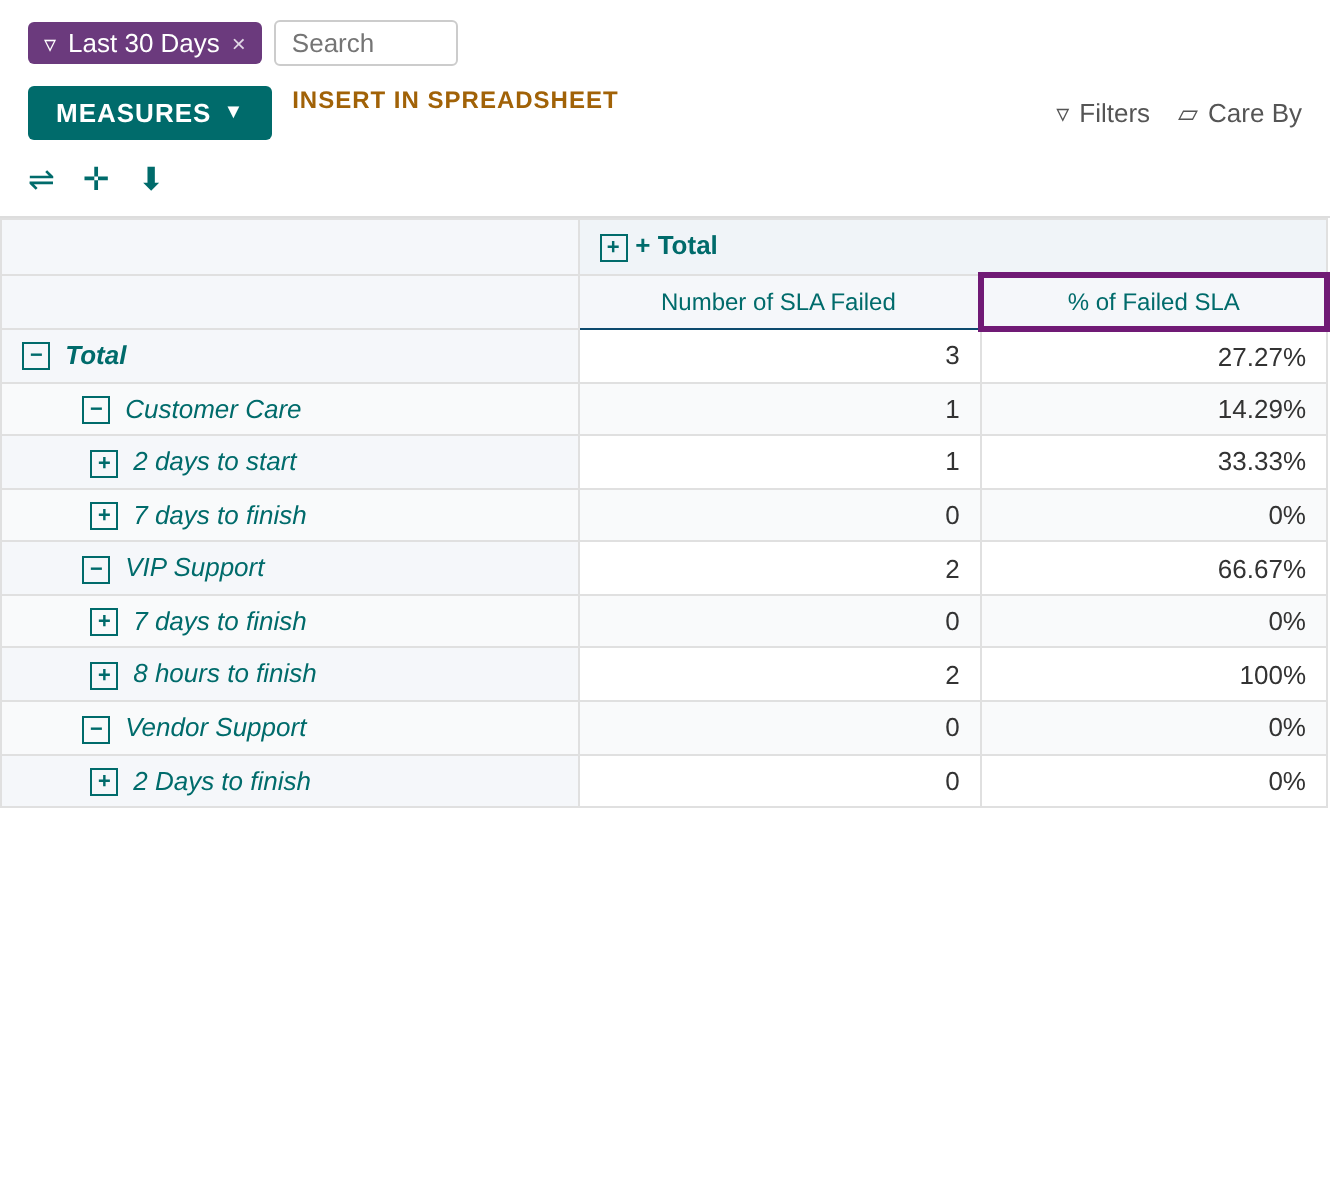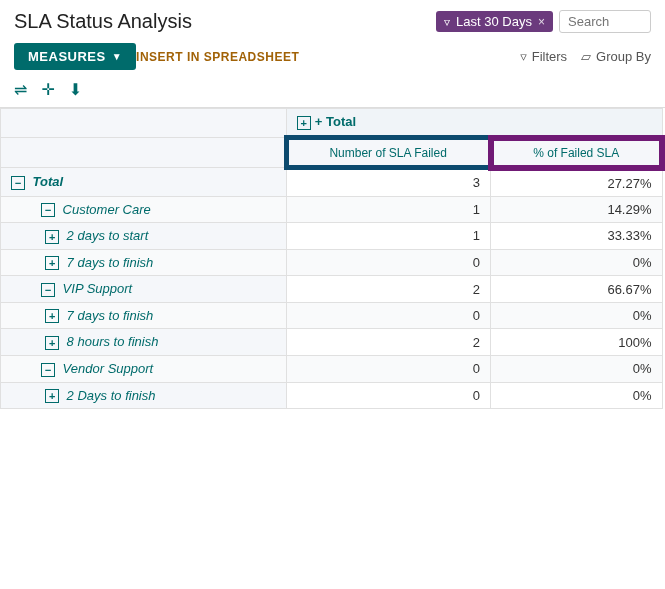--- a/index.html
+++ b/index.html
@@ -63,22 +63,22 @@
     .toolbar {
       display: flex;
       align-items: center;
       justify-content: space-between;
       padding: 4px 14px 4px 14px;
       flex-wrap: wrap;
       gap: 4px;
     }
     .toolbar-left {
       display: flex;
-      align-items: center;
-      gap: 0;
+      align-items: flex-start;
+      gap: 10px;
     }
     .measures-btn {
       background: #006b6b;
       color: #fff;
       border: none;
       border-radius: 3px;
       padding: 6px 14px;
       font-size: 13px;
       font-weight: bold;
       cursor: pointer;
@@ -214,21 +214,20 @@
       margin-right: 4px;
       vertical-align: middle;
       cursor: pointer;
       font-weight: bold;
     }
   </style>
 </head>
 <body>
 
 <div class="header">
-  <span class="title">SLA Status Analysis</span>
   <div class="header-right">
     <div class="filter-tag">
       <span class="funnel-icon">▿</span>
       <span>Last 30 Days</span>
       <span class="close-x">×</span>
     </div>
     <input class="search-box" type="text" placeholder="Search" style="">
   </div>
 </div>
 
@@ -240,21 +239,21 @@
     </button>
     <button class="insert-btn">INSERT IN SPREADSHEET</button>
   </div>
   <div class="toolbar-right">
     <button class="filters-btn">
       <span>▿</span>
       <span>Filters</span>
     </button>
     <button class="groupby-btn">
       <span>▱</span>
-      <span>Group By</span>
+      <span>Care By</span>
     </button>
   </div>
 </div>
 
 <div class="icon-row">
   <button class="icon-btn">
     <span>⇌</span>
   </button>
   <button class="icon-btn">
     <span>✛</span>
@@ -268,22 +267,22 @@
   <table>
     <thead>
       <tr>
         <td class="row-label" style="border:1px solid #e0e0e0; background:#f5f7fa;"></td>
         <td colspan="2" class="col-header-total" style="border:1px solid #e0e0e0;">
           <span class="expand-icon">+</span><span>+ Total</span>
         </td>
       </tr>
       <tr>
         <td class="row-label" style="border:1px solid #e0e0e0; background:#f5f7fa; min-width:200px;"></td>
-        <td class="col-header-label" style="border:5px solid #0c4a6e;">Number of SLA Failed</td>
-        <td class="col-header-label" style="border:6px solid #701a75;">% of Failed SLA</td>
+        <td class="col-header-label" style="border:1px solid #0c4a6e;">Number of SLA Failed</td>
+        <td class="col-header-label" style="border:3px solid #701a75;">% of Failed SLA</td>
       </tr>
     </thead>
     <tbody id="table-body">
     <tr>
           <td class="row-label level-0"><span class="expand-icon">−</span> Total</td>
           <td class="data-cell">3</td>
           <td class="data-cell">27.27%</td>
         </tr>
         <tr class="row-alt">
           <td class="row-label level-1"><span class="expand-icon">−</span> Customer Care</td>

